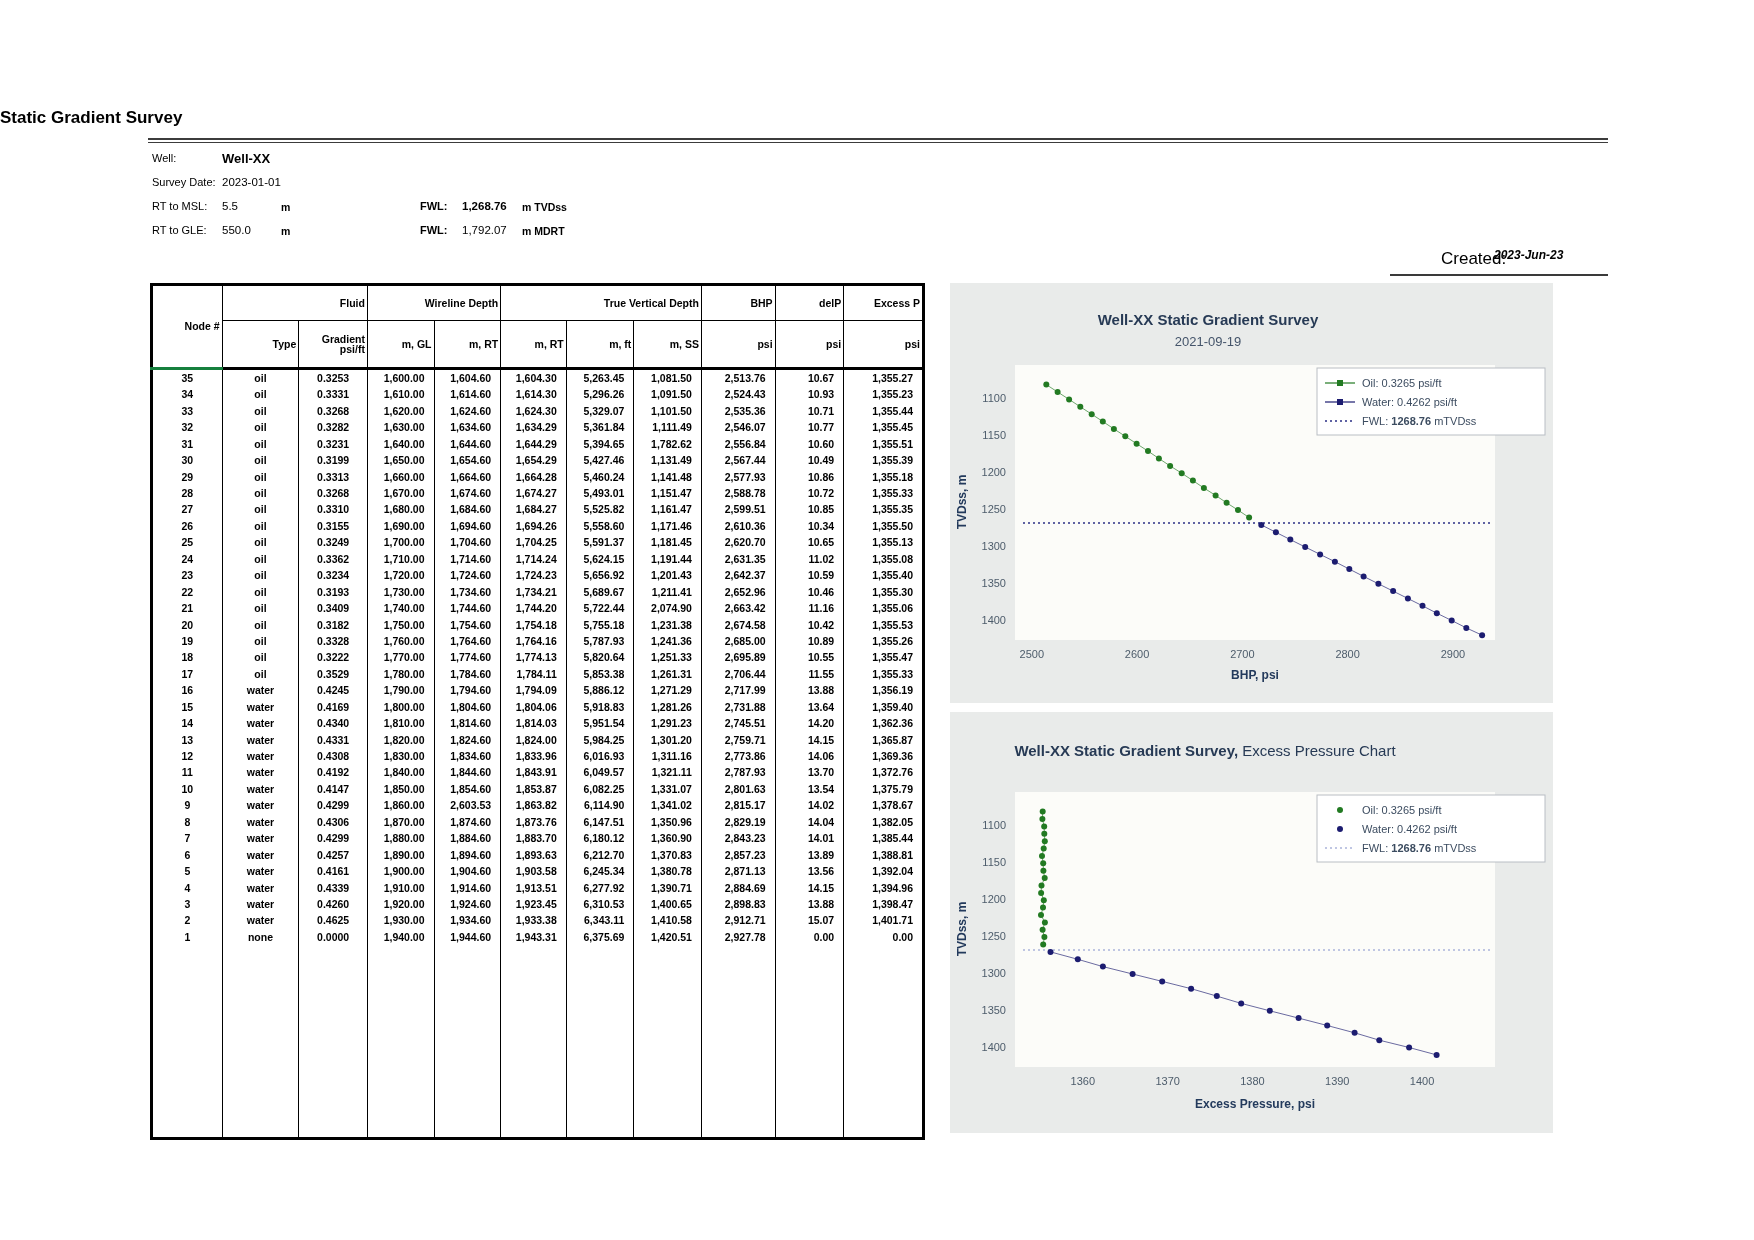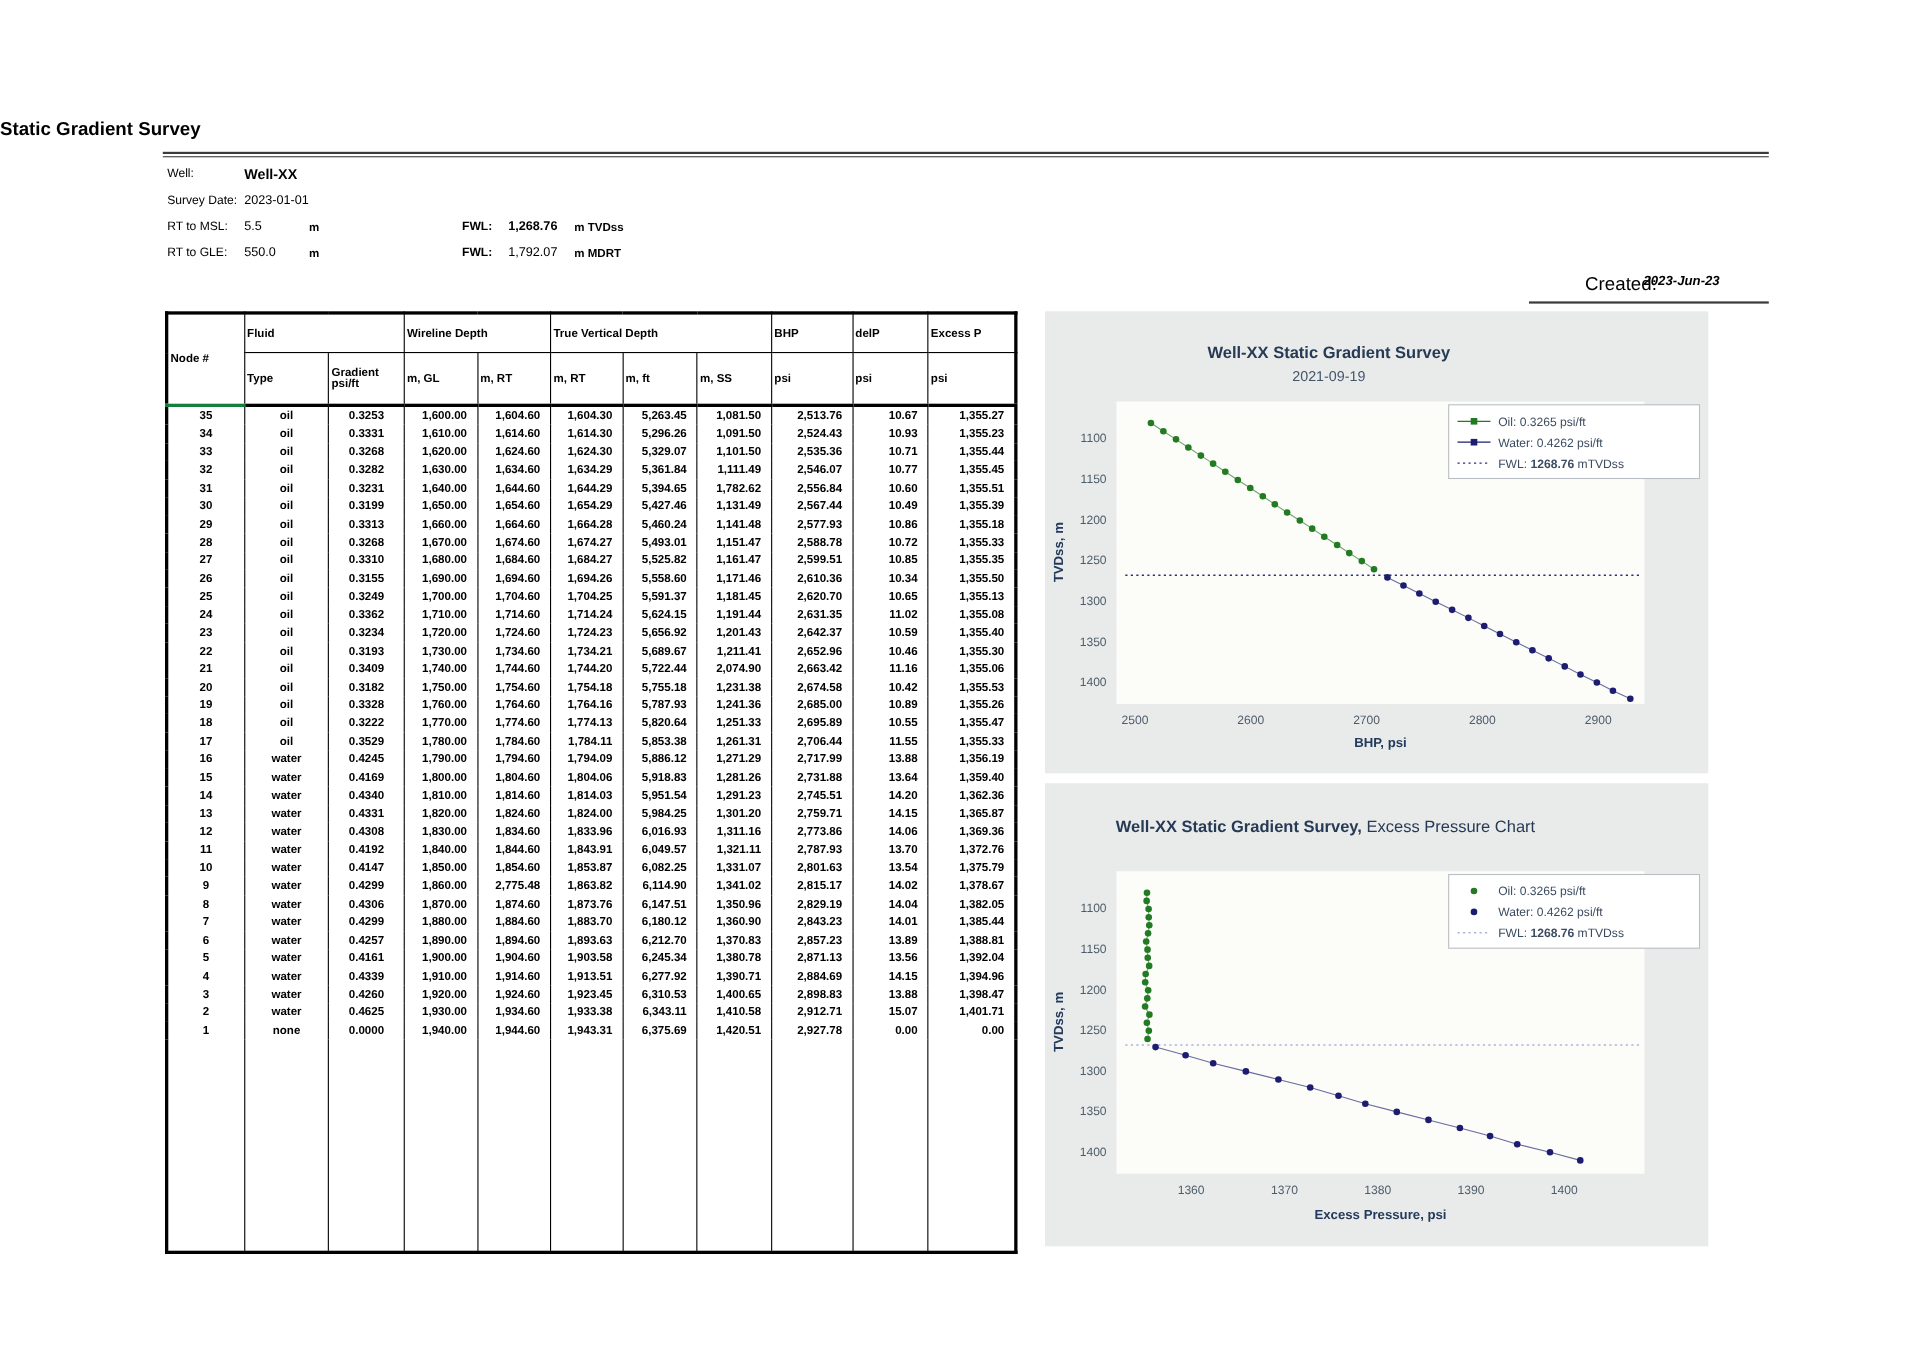--- a/index.html
+++ b/index.html
@@ -20,21 +20,21 @@
   .created-label{font-size:17px;margin-left:28px;}
   .created-value{font-size:12px;font-style:italic;font-weight:600;}
   .created-rule{top:274px;left:1390px;width:218px;border-top:2.5px solid #3a3a3a;height:0;}
   
   .grid-table{
     position:absolute;left:150px;top:283px;width:775px;
     border-collapse:collapse;table-layout:fixed;
     font-size:10.5px;font-weight:700;line-height:1;
   }
   .grid-table{border:3px solid #000;}
-  .grid-table th{border:1.5px solid #000;text-align:left;vertical-align:middle;
+  .grid-table th{border:1.5px solid #000;text-align:right;vertical-align:middle;
     font-size:10.5px;font-weight:700;padding:2px;}
   .grid-table thead tr.grp th{height:30px;}
   .grid-table thead tr.sub th{height:42px;border-bottom:3px solid #000;}
   .grid-table thead th.span2{border-bottom:3px solid #15803d;}
   .grid-table tbody td{
     border-left:1.5px solid #000;border-right:1.5px solid #000;
     border-top:none;border-bottom:none;
     height:16.45px;padding:0;vertical-align:middle;text-align:center;
   }
   .grid-table tbody td.num{text-align:right;padding-right:9px;}
@@ -448,21 +448,21 @@
         <td class="num">1,331.07</td>
         <td class="num">2,801.63</td>
         <td class="num">13.54</td>
         <td class="num">1,375.79</td>
       </tr>
       <tr>
         <td>9</td>
         <td>water</td>
         <td>0.4299</td>
         <td class="num">1,860.00</td>
-        <td class="num">2,775.48</td>
+        <td class="num">2,603.53</td>
         <td class="num">1,863.82</td>
         <td class="num">6,114.90</td>
         <td class="num">1,341.02</td>
         <td class="num">2,815.17</td>
         <td class="num">14.02</td>
         <td class="num">1,378.67</td>
       </tr>
       <tr>
         <td>8</td>
         <td>water</td>

